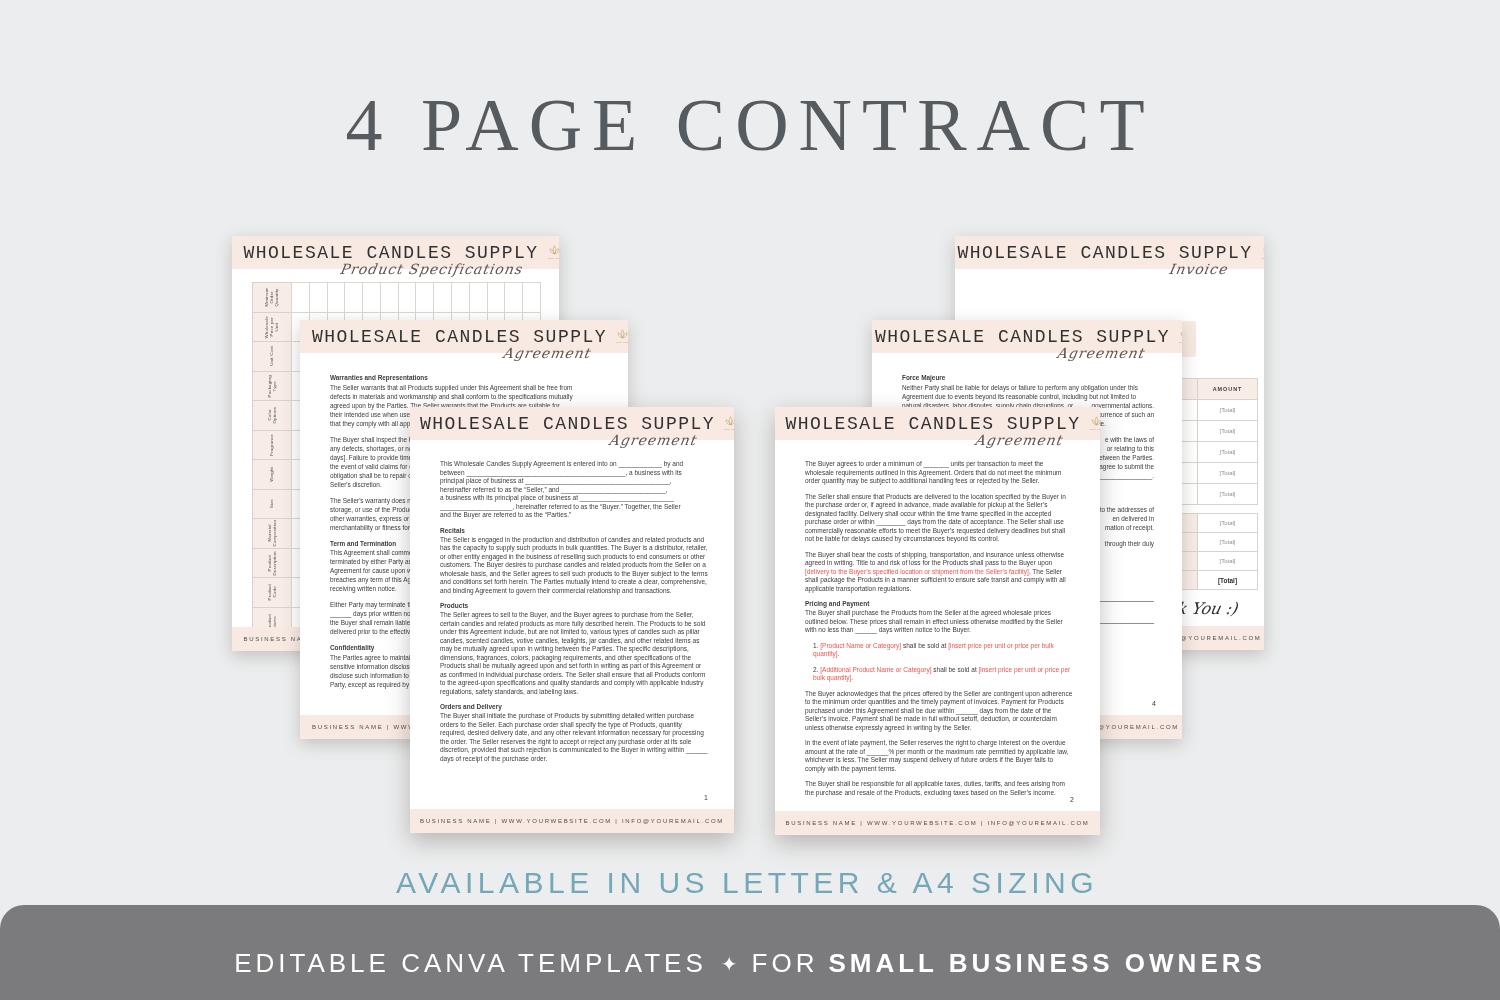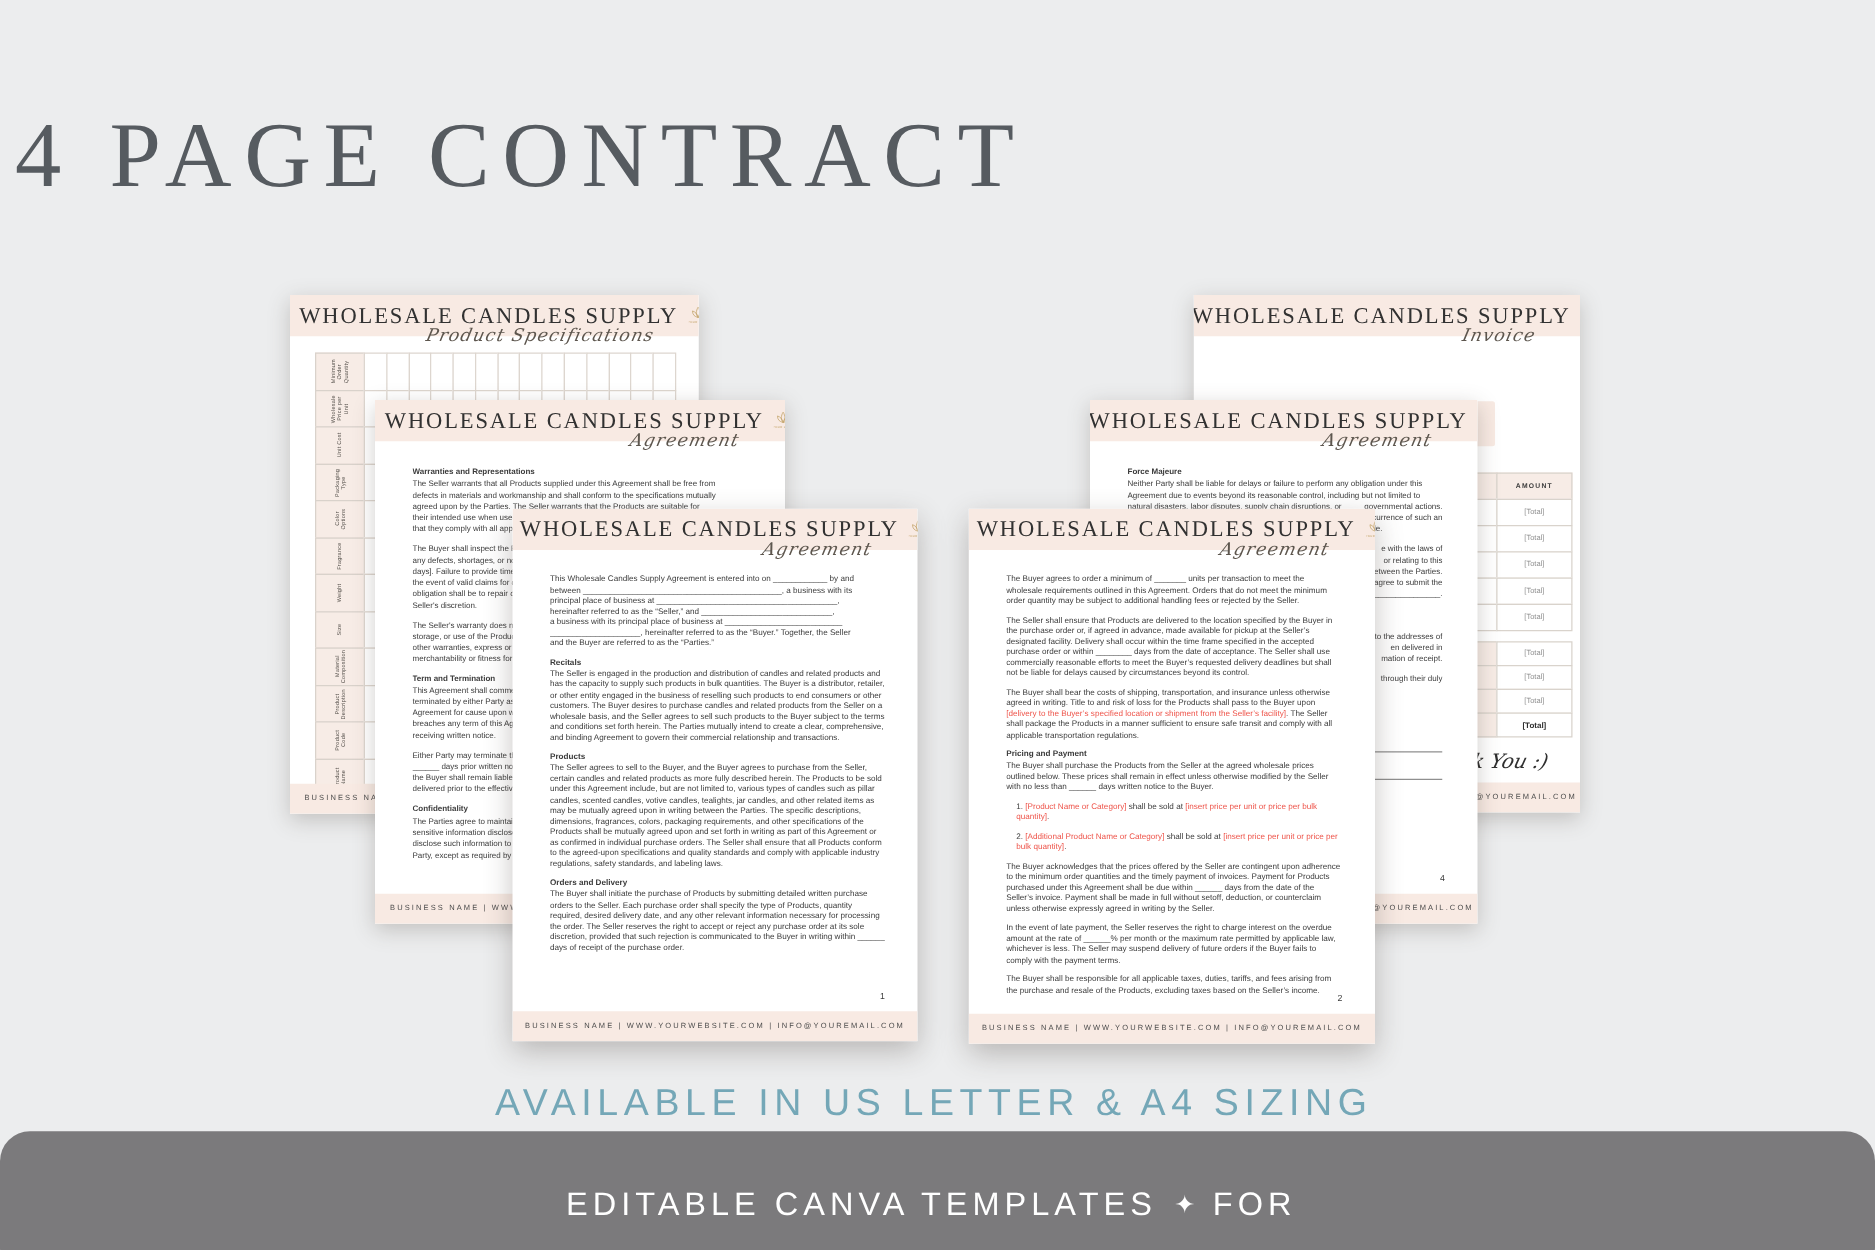--- a/index.html
+++ b/index.html
@@ -1,31 +1,31 @@
 <!DOCTYPE html>
 <html><head>
 <meta charset="utf-8">
 <style>
   * { margin:0; padding:0; box-sizing:border-box; }
   body { font-family:"Liberation Sans", sans-serif; }
   .canvas { position:relative; width:1500px; height:1000px; background:#ecedee; overflow:hidden; }
 
   
-  .title-block { position:absolute; top:88px; left:12px; right:0; text-align:left;
+  .title-block { position:absolute; top:88px; left:0; right:0; text-align:center;
                  font-family:"Liberation Serif", serif; color:#565b60; }
   .title-block h1 { font-size:74px; font-weight:400; letter-spacing:10px; line-height:1.02; }
   .title-block h2 { font-size:27px; font-weight:400; letter-spacing:2.6px; margin-top:7px; color:#60656a; }
 
   
   .page { position:absolute; background:#ffffff; overflow:hidden; }
   .shadow-soft { box-shadow:0 5px 16px rgba(70,62,55,.25); }
   .shadow-strong { box-shadow:0 8px 22px rgba(70,62,55,.32); }
   .band { position:absolute; top:0; left:0; right:0; height:33px; background:#f8eae3;
           display:flex; align-items:center; justify-content:center; gap:8px; }
-  .brand { font-family:Liberation Serif, serif; font-size:18px; letter-spacing:1.5px;
+  .brand { font-family:Liberation Mono, monospace; font-size:18px; letter-spacing:1.5px;
            color:#313131; white-space:nowrap;padding-left:14px; }
   .logo { width:15px; height:17px; flex:none; }
   .script { position:absolute; top:25px; right:36px; font-family:"DejaVu Serif", serif;
             font-style:italic; transform:skewX(-12deg); font-size:14px; letter-spacing:1px;
             color:#5d564e; z-index:3; }
   .pfoot { position:absolute; left:0; right:0; bottom:0; height:24px; background:#f8eae3;
            display:flex; align-items:center; justify-content:center; font-size:6px;
            letter-spacing:1.7px; color:#4c4c4c; white-space:nowrap; z-index:2; }
   .pagenum { position:absolute; right:26px; bottom:32px; font-size:7px; color:#3b3b3b; z-index:2; }
 
@@ -640,15 +640,16 @@
       </div>
     <div class="pagenum">2</div>
     <footer class="pfoot">BUSINESS NAME  |  WWW.YOURWEBSITE.COM  |  INFO@YOUREMAIL.COM</footer>
   </section>
 
   <div class="availability">AVAILABLE IN US LETTER &amp; A4 SIZING</div>
   <div class="bottom-bar">
     <span class="reg">EDITABLE CANVA TEMPLATES</span>
     <span class="diamond">✦</span>
     <span class="mid">FOR</span>
+    <span class="bold">SMALL BUSINESS OWNERS</span>
   </div>
 
 </div>
 
 </body></html>

